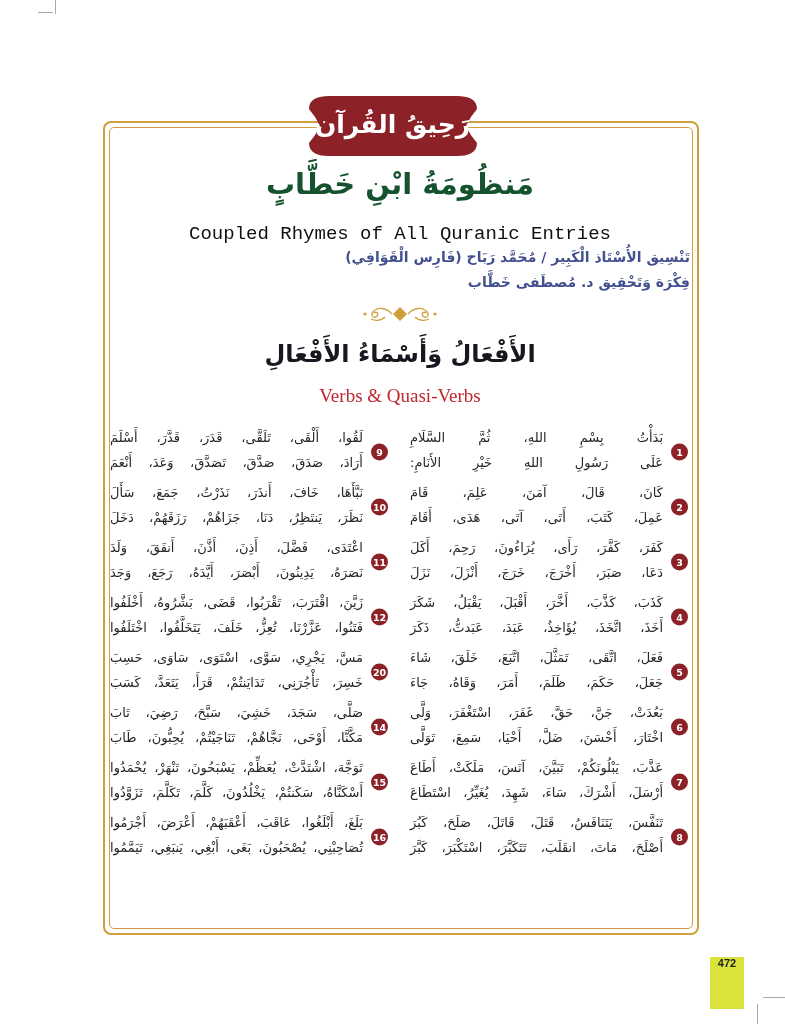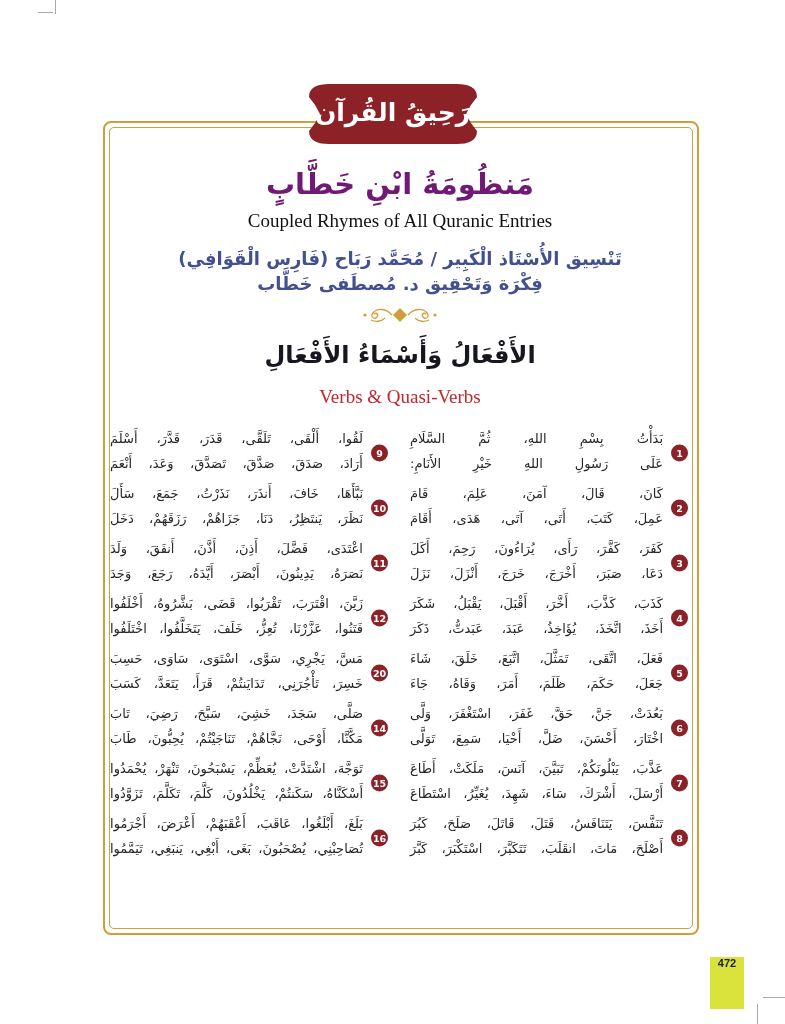--- a/index.html
+++ b/index.html
@@ -6,34 +6,34 @@
   .page{position:relative;width:785px;height:1024px;background:#ffffff;overflow:hidden;
         font-family:"DejaVu Sans",sans-serif;}
 
   
   .frame-outer{position:absolute;left:103px;top:121px;width:592px;height:810px;
                border:2px solid var(--frame-gold,#cf9f3c);border-radius:8px;}
   .frame-inner{position:absolute;left:4px;top:4px;right:4px;bottom:4px;
                border:1px solid var(--frame-gold,#cf9f3c);border-radius:5px;}
 
   
-  .banner{position:absolute;top:82px;left:50%;transform:translateX(-50%);
+  .banner{position:absolute;top:94px;left:50%;transform:translateX(-50%);
           width:176px;height:64px;z-index:3;text-align:center;}
   .banner svg{position:absolute;left:0;top:0;}
   .banner-text{position:absolute;left:0;top:0;right:0;bottom:0;display:flex;align-items:center;
                justify-content:center;color:#ffffff;font-size:25px;font-weight:bold;
                direction:rtl;padding-bottom:3px;}
 
   .content{position:absolute;left:110px;top:164px;width:580px;text-align:center;z-index:2;}
 
-  .callig{font-size:29px;font-weight:bold;color:#701a75;direction:rtl;line-height:41px;}
+  .callig{font-size:29px;font-weight:bold;color:#14532d;direction:rtl;line-height:41px;}
   .subtitle-ar{margin-top:12px;font-size:15px;color:#1c1c1c;direction:rtl;}
-  .subtitle-en{margin-top:5px;font-size:19px;font-family:Liberation Serif, serif;color:#101010;}
-  .credits{margin-top:14px;font-size:18px;font-weight:bold;color:var(--credit-blue,#43508f);
-           direction:rtl;line-height:25px;}
+  .subtitle-en{margin-top:18px;font-size:19px;font-family:Liberation Mono, monospace;color:#101010;}
+  .credits{font-size:14px;font-weight:bold;color:var(--credit-blue,#43508f);
+           direction:rtl;line-height:25px;text-align:right;}
   .flourish{margin-top:9px;}
   .section-ar{margin-top:12px;font-size:24px;font-weight:bold;color:#17171f;direction:rtl;}
   .section-en{margin-top:17px;font-size:19px;font-family:"Liberation Serif",serif;
               color:var(--accent-red,#c1272d);}
 
   
   .verses{margin-top:18px;display:flex;gap:20px;direction:rtl;text-align:right;}
   .verse-col{flex:1;min-width:0;}
   .verse{position:relative;padding-right:27px;height:54px;margin-bottom:1px;}
   .verse-num{position:absolute;right:2px;top:50%;transform:translateY(-50%);

